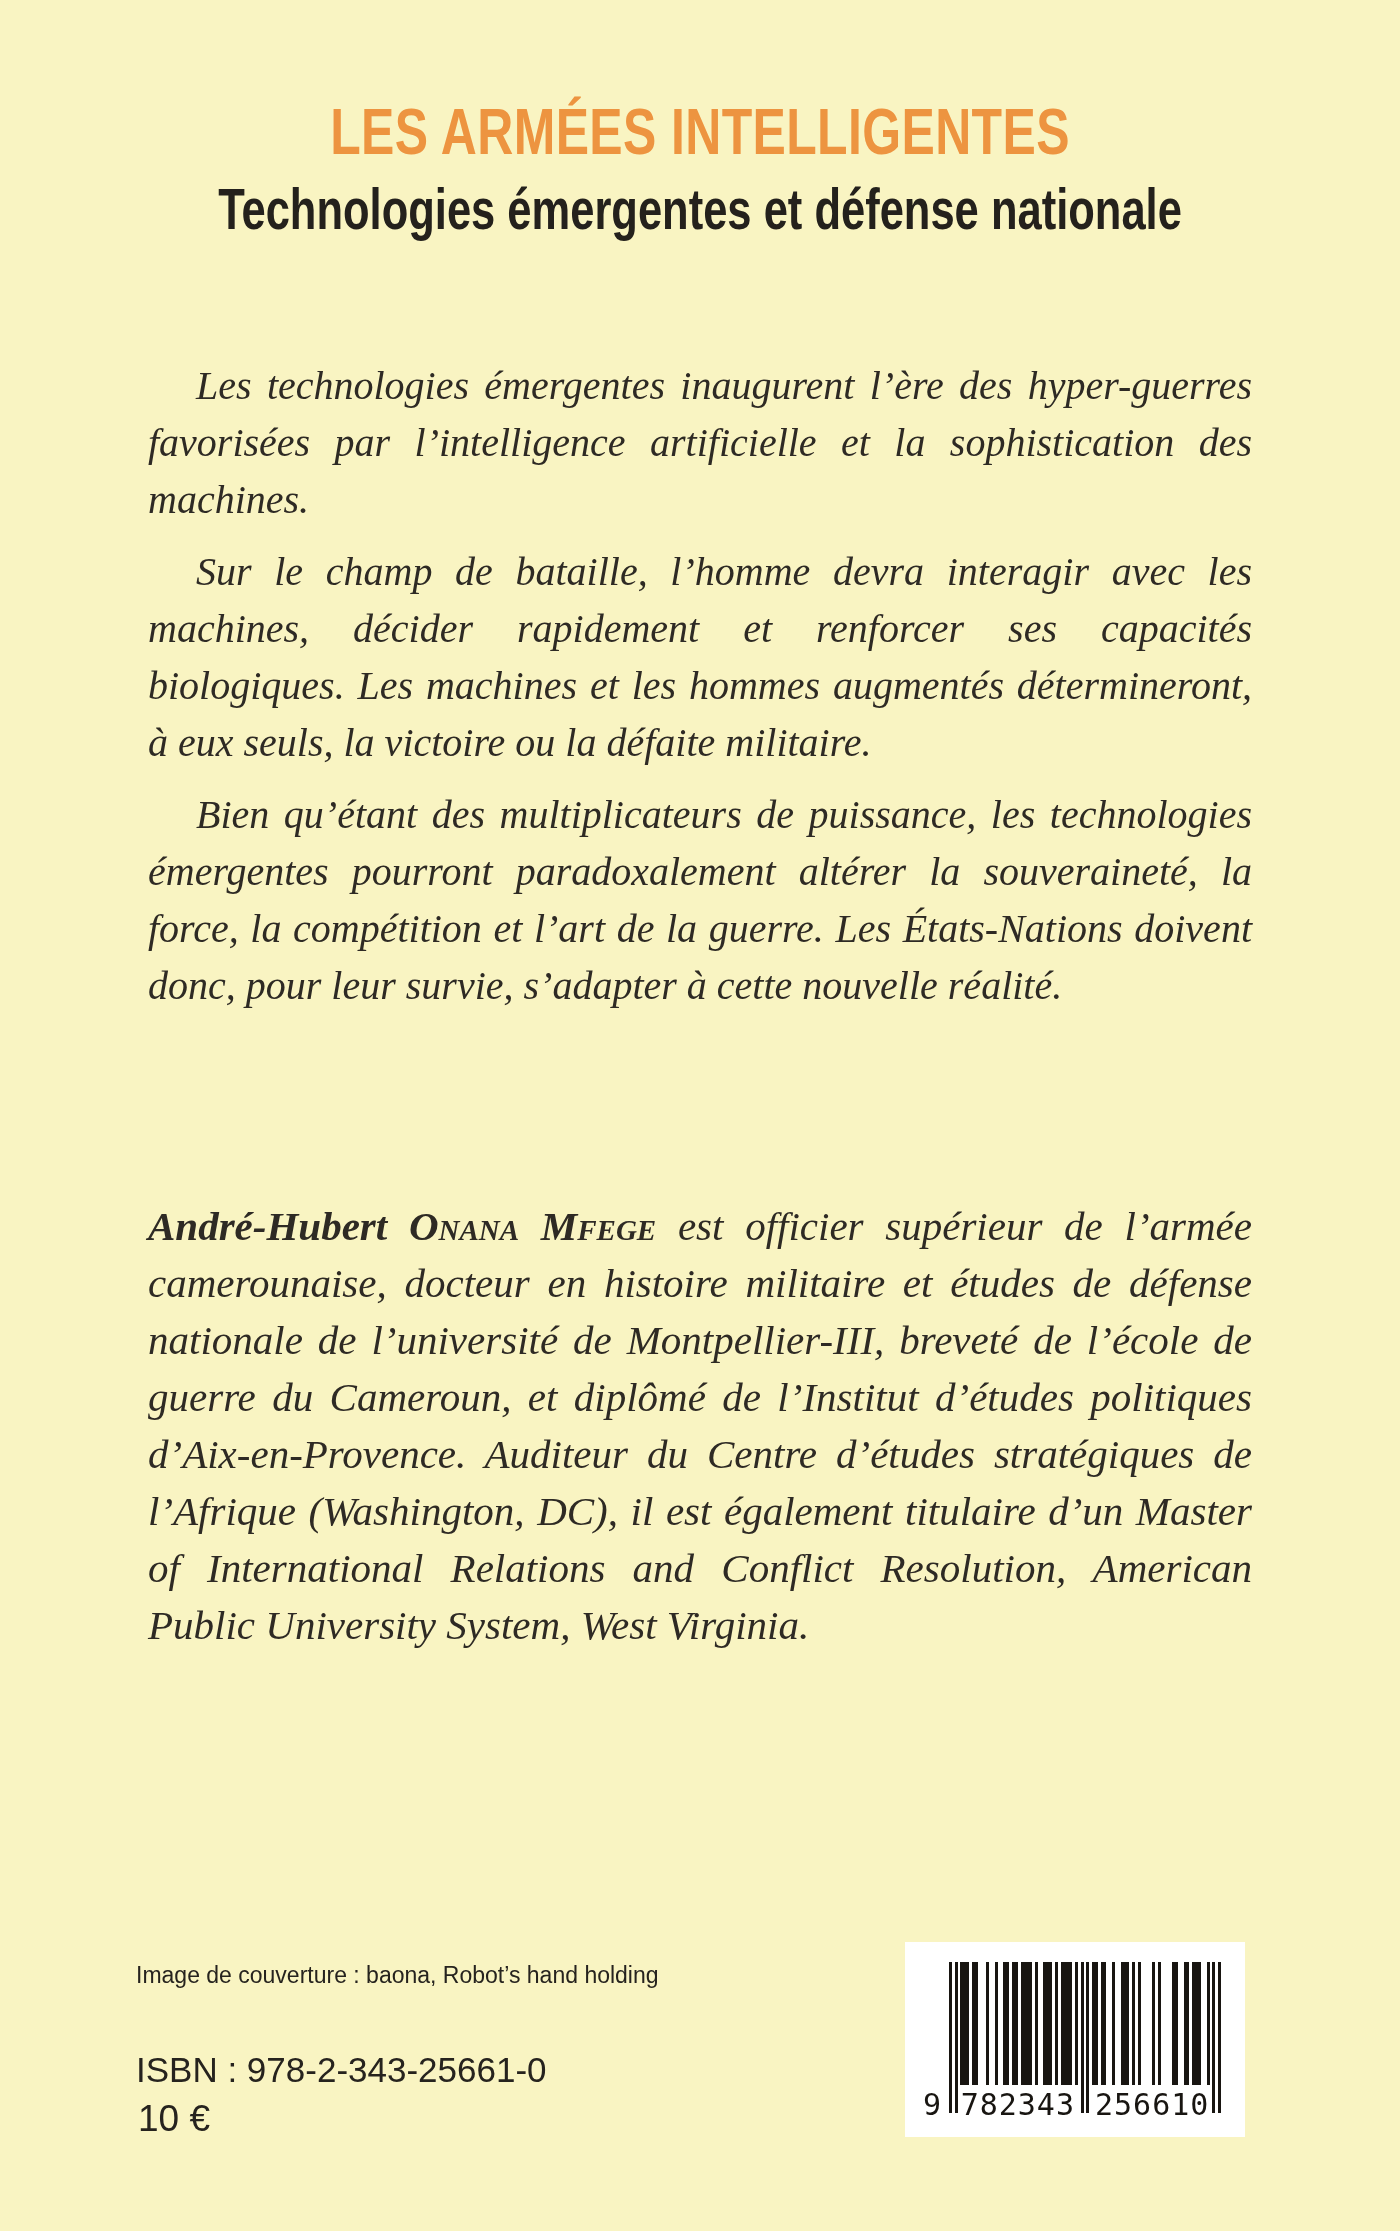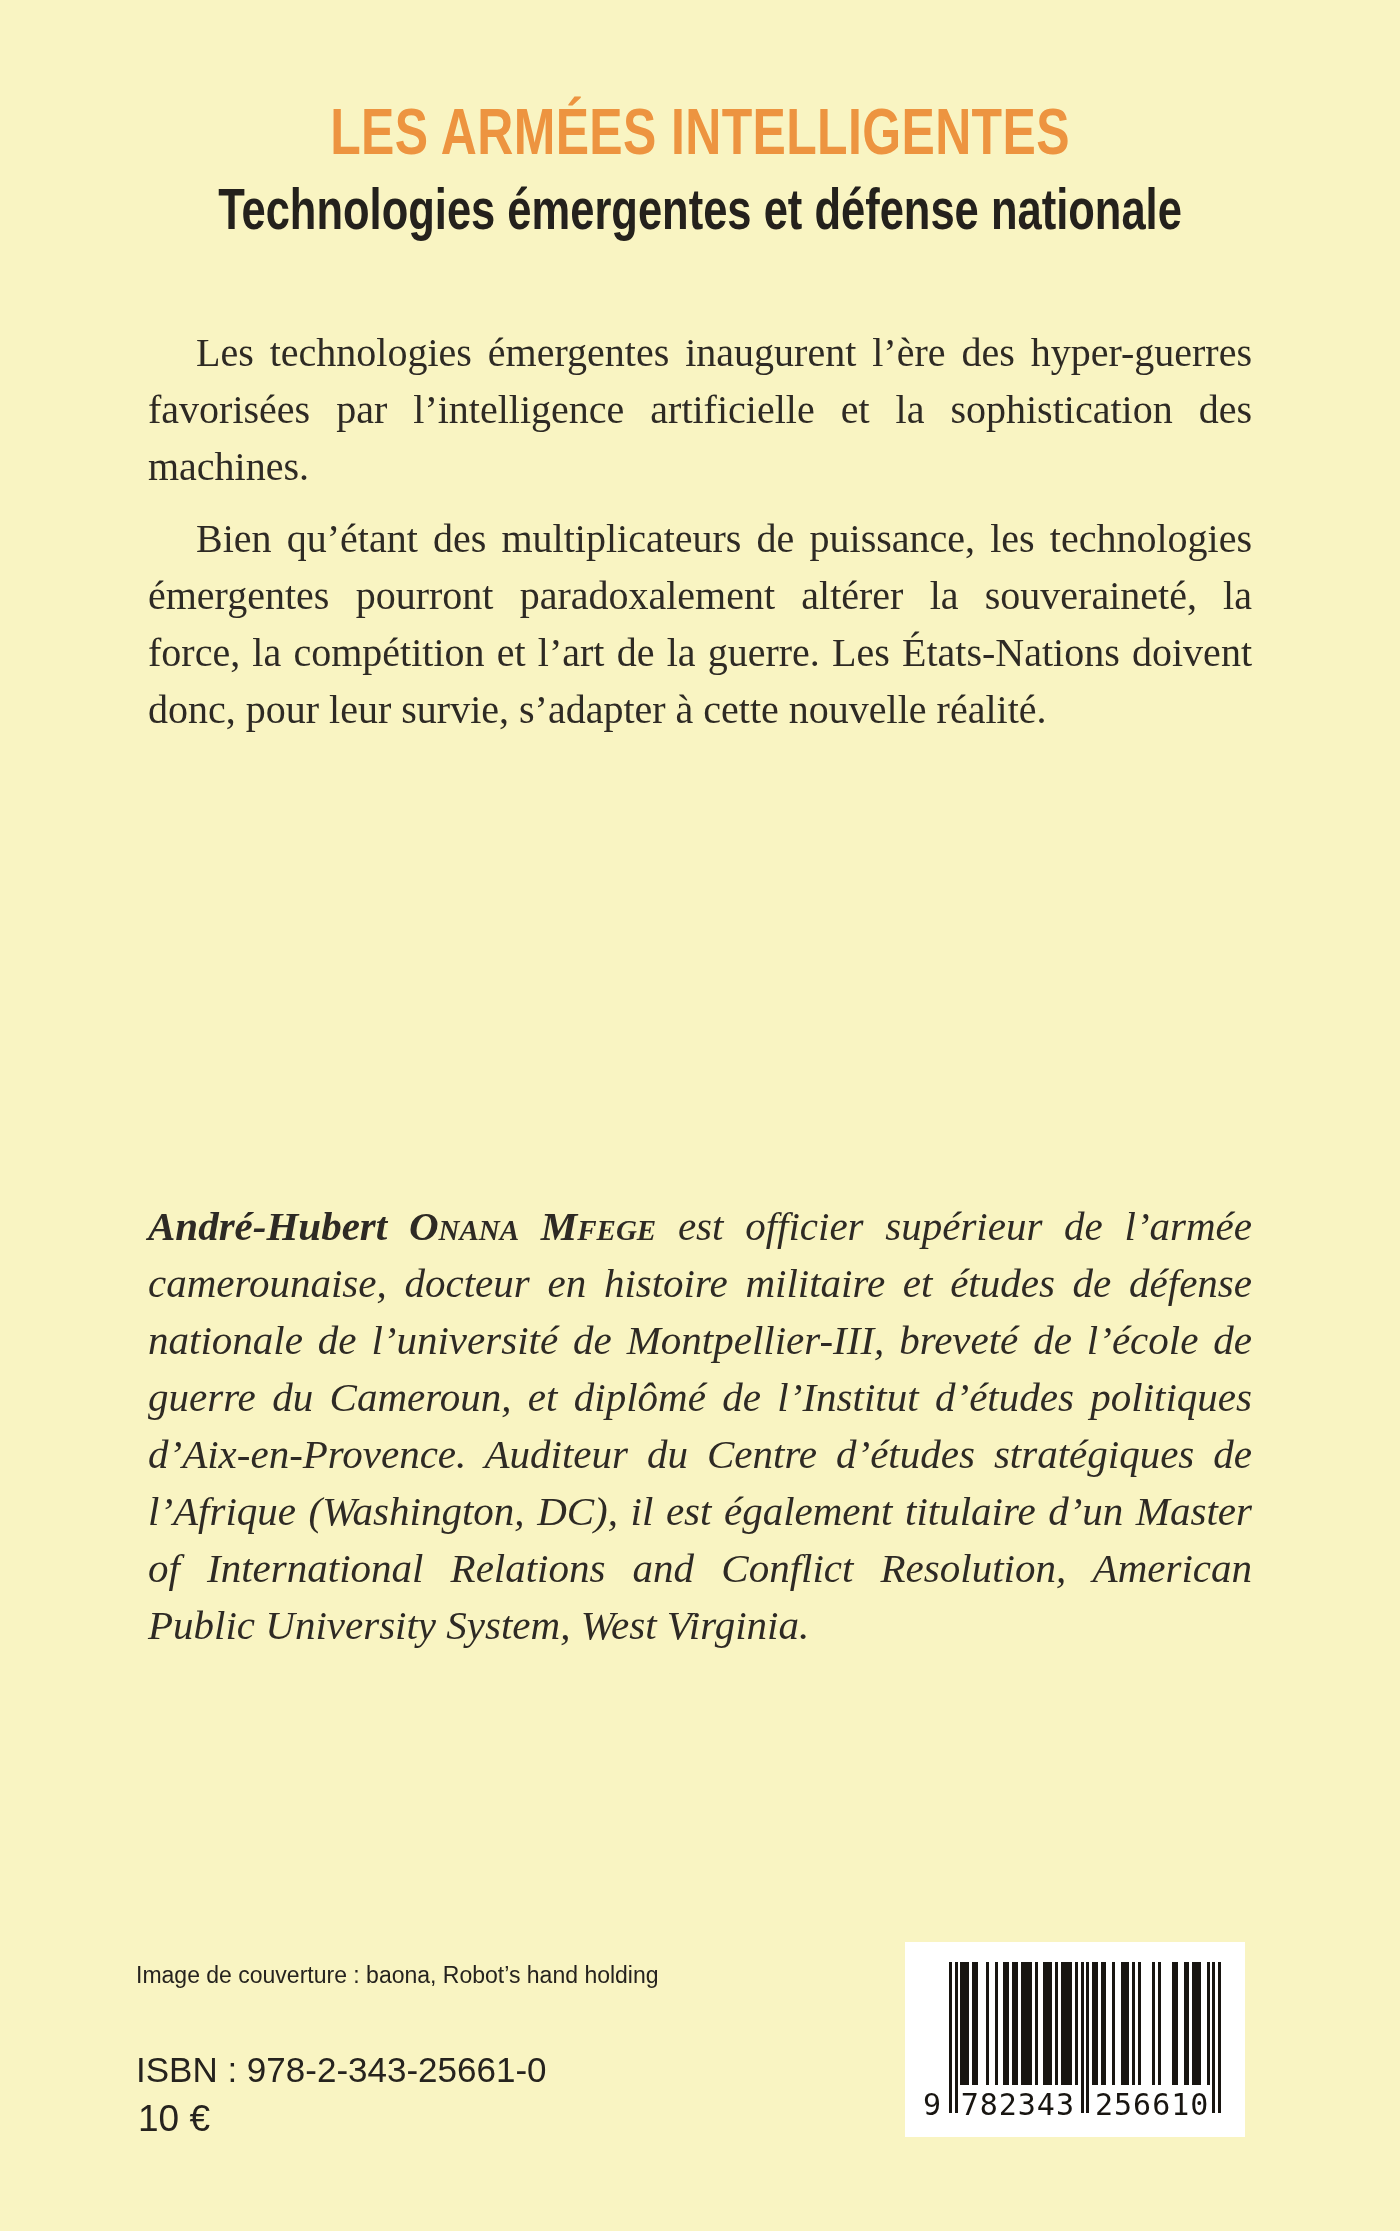--- a/index.html
+++ b/index.html
@@ -42,23 +42,24 @@
     color: #24211c;
     transform: scaleX(0.75);
     transform-origin: center;
     white-space: nowrap;
     letter-spacing: 0px;
   }
 
   
   .synopsis {
     position: absolute;
-    top: 324px;
+    top: 357px;
     left: 148px;
     right: 148px;
+    font-style: italic;
   }
   .synopsis p {
     margin: 0 0 15px 0;
     font-size: 40px;
     line-height: 57px;
     text-align: justify;
     text-indent: 48px;
     color: #2e2a24;
   }
 
@@ -149,20 +150,21 @@
 
 <div class="page" style="background: rgb(249, 244, 194);">
 
   <header class="header">
     <h1 class="title" style="color: rgb(237, 148, 64);">LES ARMÉES INTELLIGENTES</h1>
     <h2 class="subtitle">Technologies émergentes et défense nationale</h2>
   </header>
 
   <section class="synopsis">
     <p>Les technologies émergentes inaugurent l’ère des hyper-guerres favorisées par l’intelligence artificielle et la sophistication des machines.</p>
+    <p>Sur le champ de bataille, l’homme devra interagir avec les machines, décider rapidement et renforcer ses capacités biologiques. Les machines et les hommes augmentés détermineront, à eux seuls, la victoire ou la défaite militaire.</p>
     <p>Bien qu’étant des multiplicateurs de puissance, les technologies émergentes pourront paradoxalement altérer la souveraineté, la force, la compétition et l’art de la guerre. Les États-Nations doivent donc, pour leur survie, s’adapter à cette nouvelle réalité.</p>
   </section>
 
   <section class="bio">
     <p><span class="bio-name">André-Hubert </span><span class="bio-name smallcaps">Onana Mfege</span><span> est officier supérieur de l’armée camerounaise, docteur en histoire militaire et études de défense nationale de l’université de Montpellier-III, breveté de l’école de guerre du Cameroun, et diplômé de l’Institut d’études politiques d’Aix-en-Provence. Auditeur du Centre d’études stratégiques de l’Afrique (Washington, DC), il est également titulaire d’un Master of International Relations and Conflict Resolution, American Public University System, West Virginia.</span></p>
   </section>
 
   <div class="credit">
     <div>Image de couverture : baona, Robot’s hand holding</div>
   </div>

